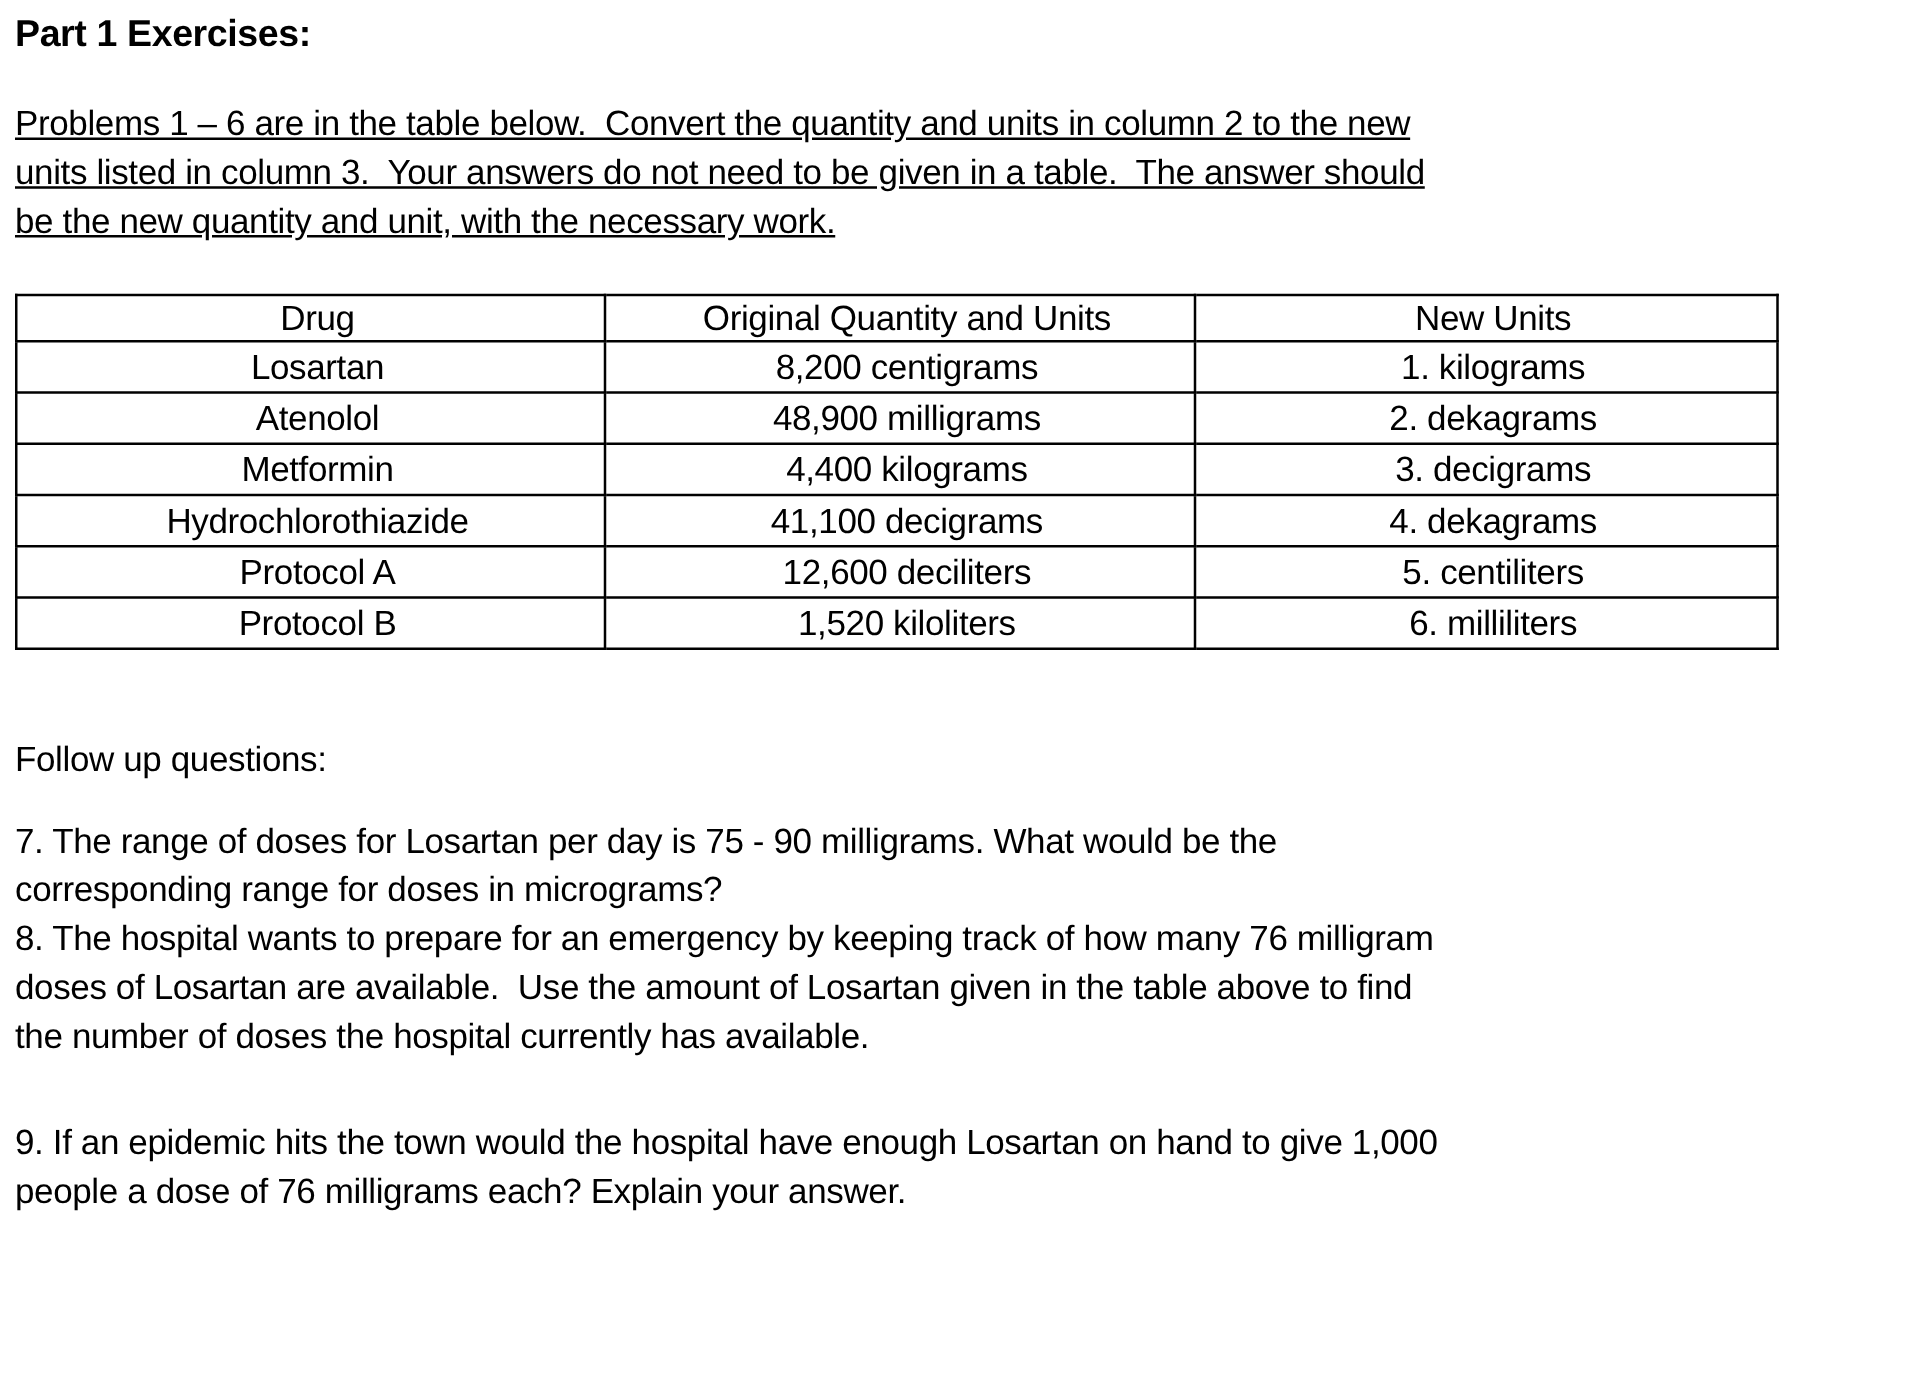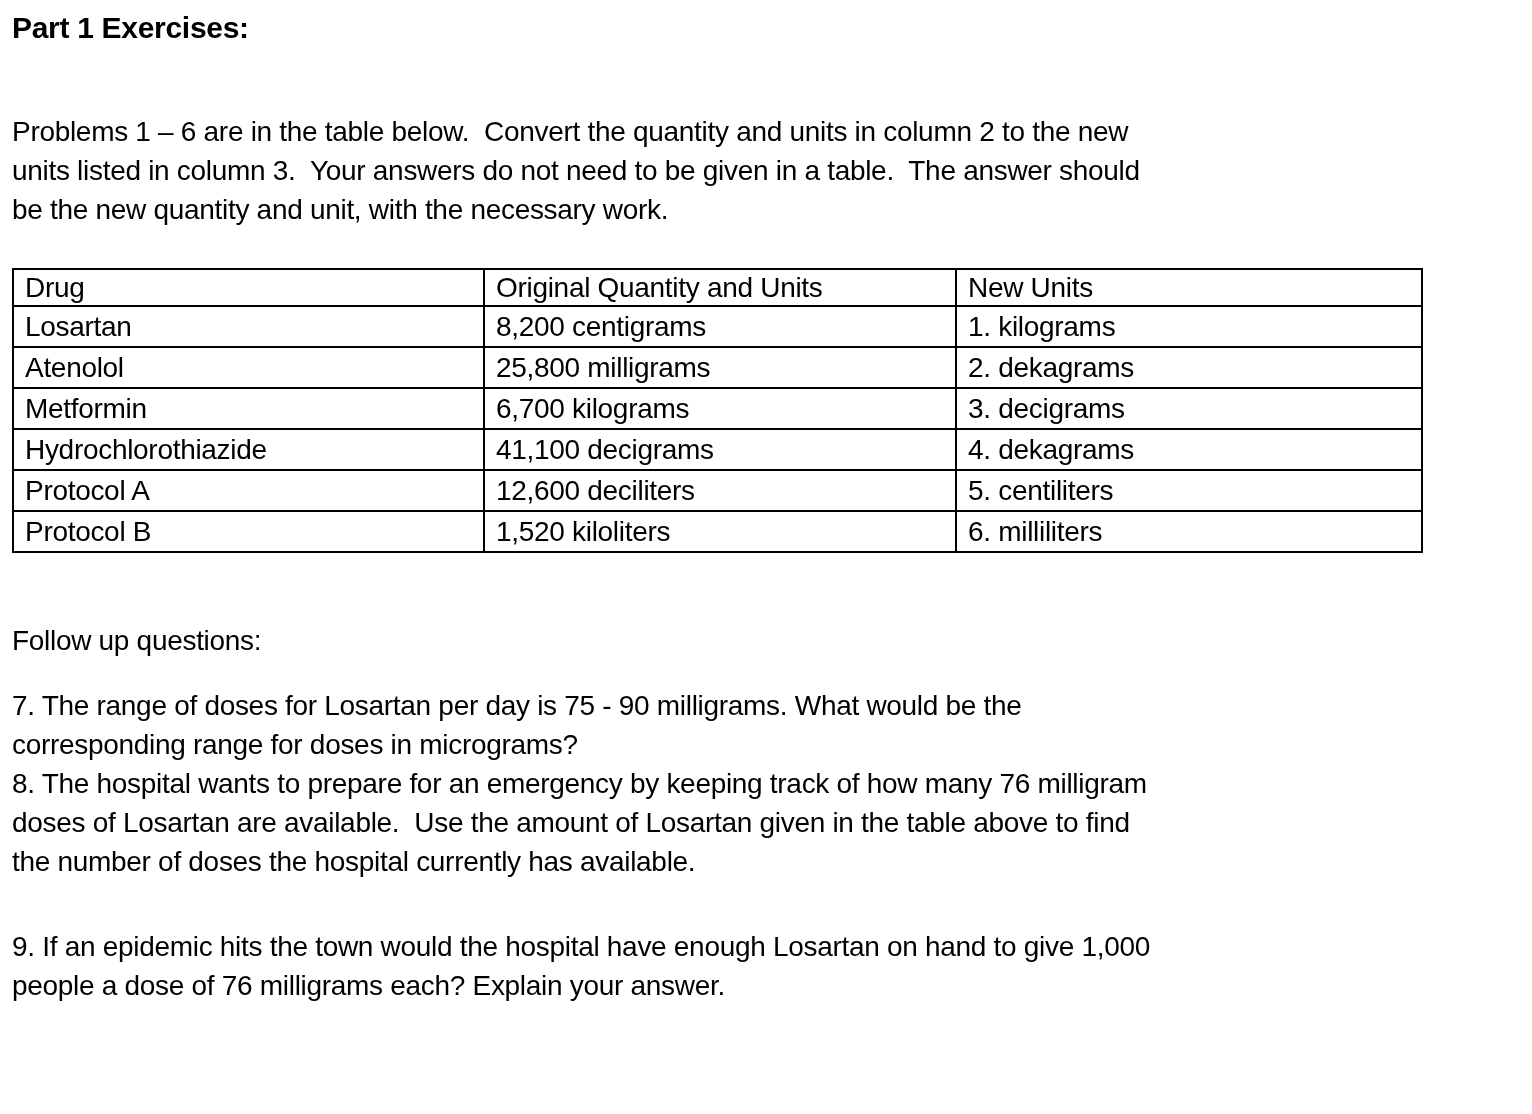--- a/index.html
+++ b/index.html
@@ -23,35 +23,35 @@
     font-size: 30px;
     font-weight: bold;
     line-height: 39px;
     margin: 0;
   }
   .para {
     margin: 0;
     line-height: 39px;
     white-space: pre-wrap;
   }
-  .intro { margin-top: 65px; }
+  .intro { margin-top: 32px; text-decoration: underline; }
   .conversion-table {
     border-collapse: collapse;
     table-layout: fixed;
     width: 1409px;
     margin-top: 39px;
   }
   .conversion-table col.c1 { width: 471px; }
   .conversion-table col.c2 { width: 472px; }
   .conversion-table col.c3 { width: 466px; }
   .conversion-table th,
   .conversion-table td {
     border: 2px solid #000000;
     font-weight: normal;
-    text-align: left;
+    text-align: center;
     vertical-align: middle;
     padding: 0 0 0 11px;
     height: 39px;
     font-size: 28px;
     letter-spacing: -0.3px;
     line-height: 32px;
     overflow: hidden;
     white-space: nowrap;
   }
   .conversion-table thead th { height: 35px; }
@@ -85,26 +85,26 @@
       </tr>
     </thead>
     <tbody>
       <tr>
         <td>Losartan</td>
         <td>8,200 centigrams</td>
         <td>1. kilograms</td>
       </tr>
       <tr>
         <td>Atenolol</td>
-        <td>25,800 milligrams</td>
+        <td>48,900 milligrams</td>
         <td>2. dekagrams</td>
       </tr>
       <tr>
         <td>Metformin</td>
-        <td>6,700 kilograms</td>
+        <td>4,400 kilograms</td>
         <td>3. decigrams</td>
       </tr>
       <tr>
         <td>Hydrochlorothiazide</td>
         <td>41,100 decigrams</td>
         <td>4. dekagrams</td>
       </tr>
       <tr>
         <td>Protocol A</td>
         <td>12,600 deciliters</td>

